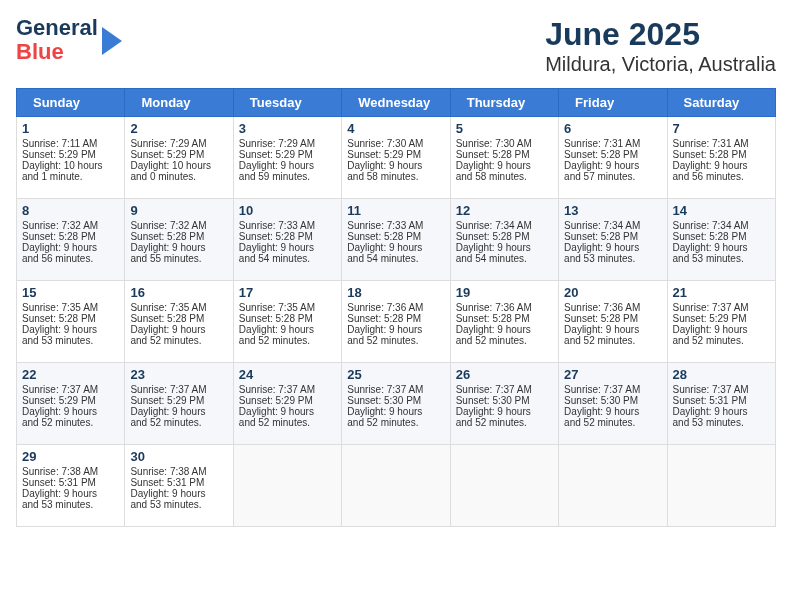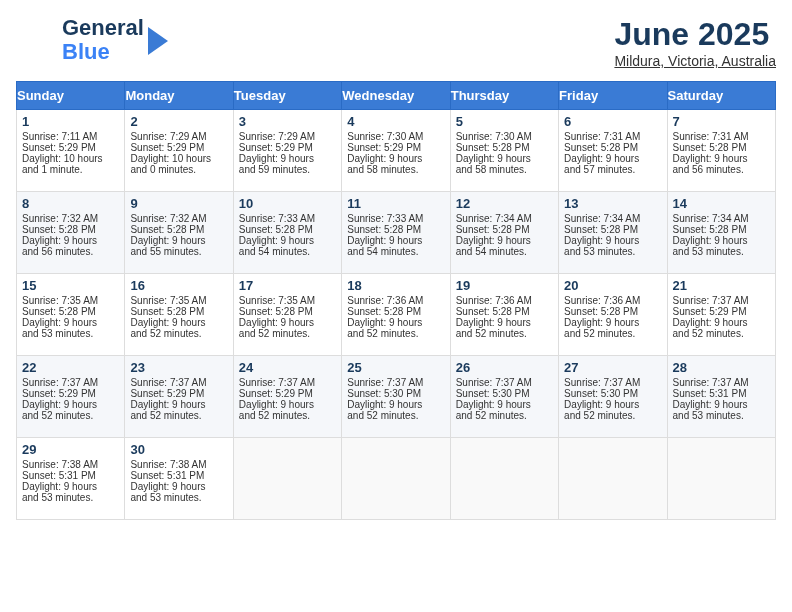--- a/index.html
+++ b/index.html
@@ -12,64 +12,62 @@
     }
     .header {
       display: flex;
       justify-content: space-between;
       align-items: flex-start;
       margin-bottom: 12px;
     }
     .logo {
       display: flex;
       align-items: center;
-      margin-left: 46px;
     }
     .logo-text {
       font-size: 22px;
       font-weight: bold;
       color: #1a3a5c;
       line-height: 1.1;
     }
     .logo-text span {
-      color: #3b82f6;
+      color: #ef4444;
     }
     .logo-arrow {
       width: 0;
       height: 0;
       border-style: solid;
       border-width: 14px 0 14px 20px;
       border-color: transparent transparent transparent #3a7bd5;
       margin-left: 4px;
       margin-top: 2px;
     }
     .title-block {
       text-align: left;
     }
     .month-title {
       font-size: 32px;
       font-weight: bold;
       color: #1a3a5c;
     }
     .location {
-      font-size: 14px;
+      font-size: 20px;
       color: #333;
-      text-decoration: underline;
     }
     .calendar {
       width: 100%;
       border-collapse: collapse;
       border: 1px solid #ccc;
     }
     .calendar th {
       background: #3a7bd5;
       color: #fff;
       font-size: 13px;
       font-weight: bold;
-      padding: 6px 0;
+      padding: 6px 16px;
       text-align: left;
       border: 1px solid #2a6bc5;
     }
     .calendar td {
       width: 14.28%;
       vertical-align: top;
       padding: 4px 5px;
       font-size: 10px;
       color: #333;
       border: 1px solid #ddd;

